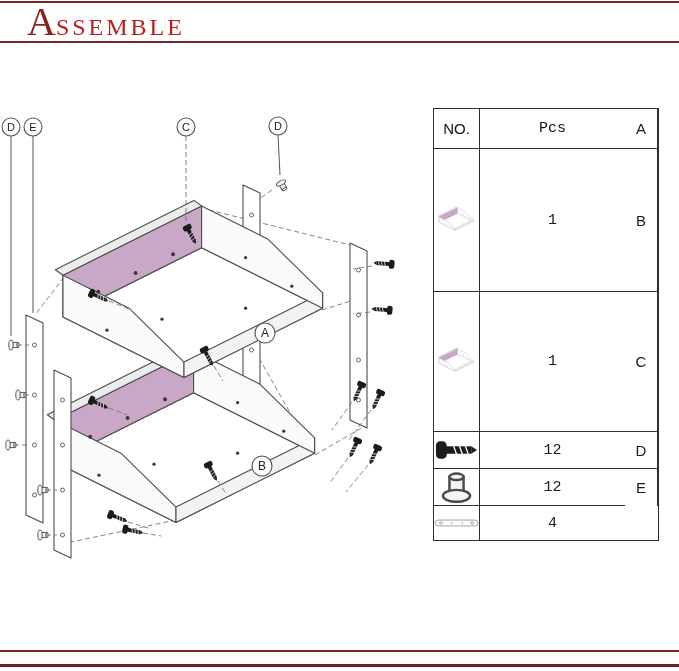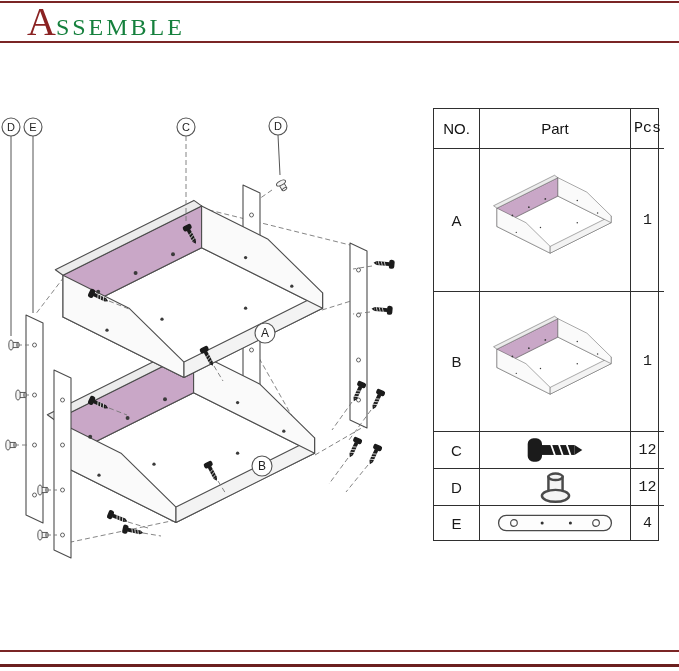--- a/index.html
+++ b/index.html
@@ -10,21 +10,21 @@
   .rule{position:absolute;left:0;right:0;background:#7a2525;}
   .rule-top{top:1px;height:2px;}
   .rule-header{top:41px;height:1.5px;}
   .rule-bottom-1{top:650px;height:1.5px;}
   .rule-bottom-2{top:664px;height:2.5px;background:#6b1f1f;}
 
   
   .title{position:absolute;left:27px;top:2px;margin:0;display:flex;align-items:baseline;
          font-family:"Liberation Serif",serif;font-weight:400;}
   .title-initial{font-size:40px;color:#8a2222;line-height:1;}
-  .title-rest{font-size:24px;color:#15803d;letter-spacing:3px;line-height:1;}
+  .title-rest{font-size:24px;color:#b91c1c;letter-spacing:3px;line-height:1;}
 
   
   .diagram{position:absolute;left:0;top:90px;}
 
   .f-floor{fill:#ffffff;stroke:#4d4d4d;stroke-width:1;stroke-linejoin:round;}
   .f-accent{fill:#c9a7c7;stroke:#4d4d4d;stroke-width:1;stroke-linejoin:round;}
   .f-top{fill:#ececec;stroke:#4d4d4d;stroke-width:1;stroke-linejoin:round;}
   .f-side{fill:#fafafa;stroke:#4d4d4d;stroke-width:1;stroke-linejoin:round;}
   .f-front{fill:#f3f3f3;stroke:#4d4d4d;stroke-width:1;stroke-linejoin:round;}
   .hole-dot{fill:#3a3a3a;}
@@ -225,21 +225,20 @@
       <text class="part-label-text" x="265" y="333">A</text>
     </g>
     <g>
       <circle class="callout-circle" cx="262" cy="466" r="10"></circle>
       <text class="part-label-text" x="262" y="466">B</text>
     </g>
   </svg>
 
   <div class="parts-table">
     <div class="cell head">NO.</div>
-    <div class="cell head">Part</div>
     <div class="cell head last-col">Pcs</div>
 
     <div class="cell">A</div>
     <div class="cell">
       <svg width="150" height="105" viewBox="-5 0 310 215">
           <use href="#tray"></use>
         </svg>
     </div>
     <div class="cell last-col">1</div>
 

